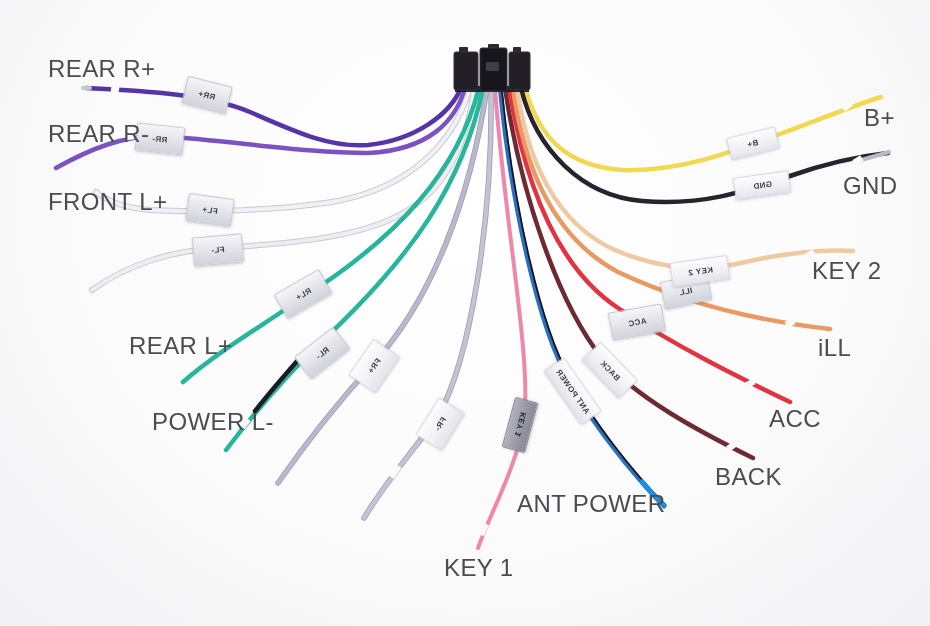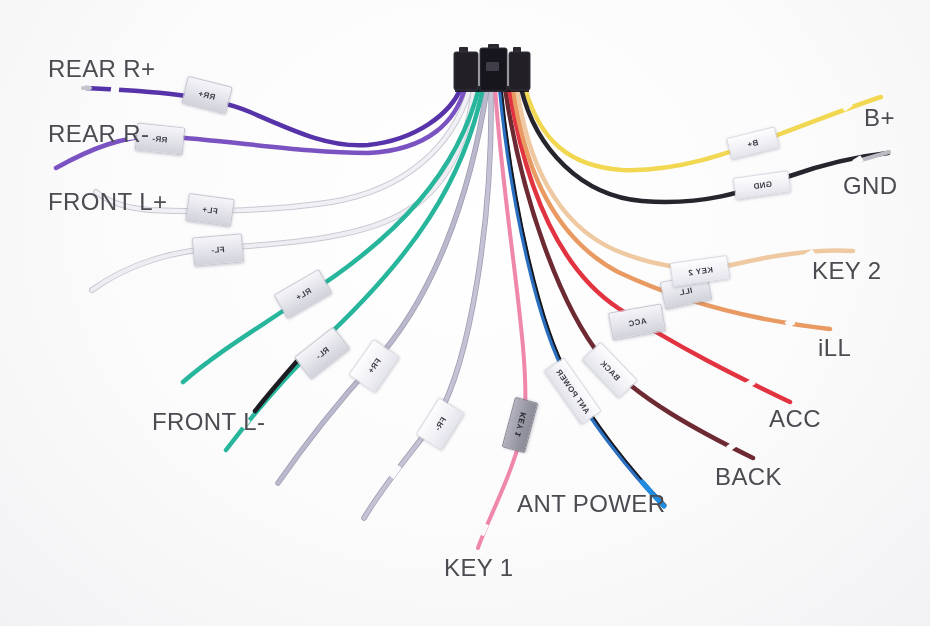--- a/index.html
+++ b/index.html
@@ -147,21 +147,22 @@
   <div class="tag tag--white" style="left:762px;top:185px;width:54px;height:20px;--r:-8deg">
       <span class="tag-text">GND</span>
     </div>
   <div class="tag tag--white" style="left:753px;top:143px;width:48px;height:20px;--r:-14deg">
       <span class="tag-text">B+</span>
     </div>
 
   <div class="wire-label" style="left:48px;top:57px">REAR R+</div>
   <div class="wire-label" style="left:48px;top:122px">REAR R-</div>
   <div class="wire-label" style="left:48px;top:190px">FRONT L+</div>
-  <div class="wire-label" style="left:152px;top:410px">FRONT L-</div>
+  <div class="wire-label" style="left:129px;top:334px">REAR L+</div>
+  <div class="wire-label" style="left:152px;top:410px">POWER L-</div>
   <div class="wire-label" style="left:444px;top:556px">KEY 1</div>
   <div class="wire-label" style="left:517px;top:492px">ANT POWER</div>
   <div class="wire-label" style="left:715px;top:465px">BACK</div>
   <div class="wire-label" style="left:769px;top:407px">ACC</div>
   <div class="wire-label" style="left:818px;top:336px">iLL</div>
   <div class="wire-label" style="left:812px;top:259px">KEY 2</div>
   <div class="wire-label" style="left:843px;top:174px">GND</div>
   <div class="wire-label" style="left:864px;top:106px">B+</div>
 
 </div>

